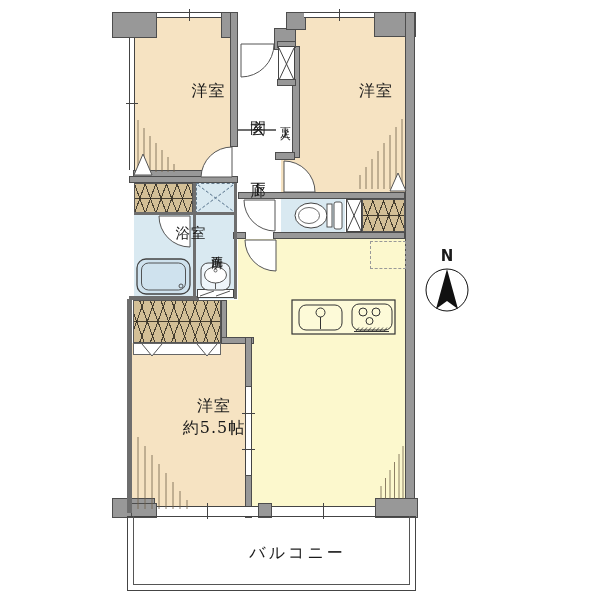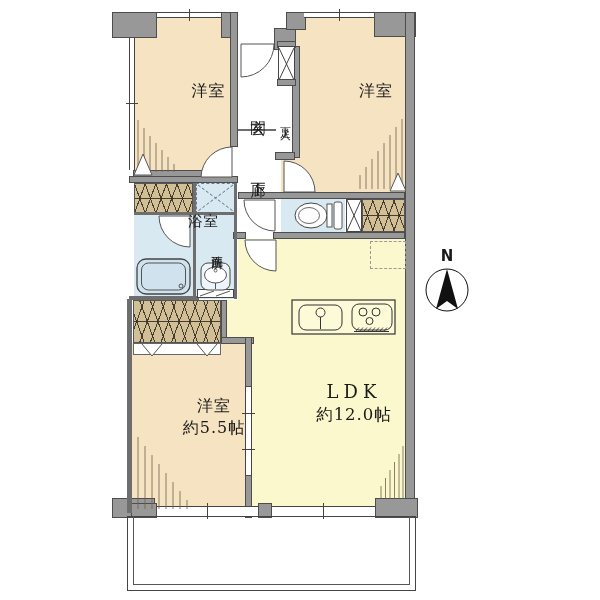--- a/index.html
+++ b/index.html
@@ -212,29 +212,26 @@
   <div class="lbl f16" style="left:134px;top:80px;width:97px;">
     <div>洋室</div>
   </div>
   <div class="lbl f16" style="left:294px;top:80px;width:112px;">
     <div>洋室</div>
   </div>
   <div class="lbl f16" style="left:132px;top:395px;width:112px;">
     <div>洋室</div>
     <div>約5.5帖</div>
   </div>
-  <div class="lbl" style="left:250px;top:380px;width:156px;">
-    <div style="font-size:18px;letter-spacing:5px;">LDK</div>
-    <div style="font-size:16.5px;">約12.0帖</div>
-  </div>
   <div class="vlbl f15" style="left:243px;top:85px;height:48px;width:24px;">玄関</div>
   <div class="vlbl f11" style="left:277px;top:88px;height:64px;width:16px;">下足入</div>
   <div class="vlbl f15" style="left:245px;top:147px;height:48px;width:22px;">廊下</div>
-  <div class="lbl" style="left:137px;top:212px;width:56px;font-size:14.5px;text-align:right;">浴室</div>
+  <div class="lbl" style="left:137px;top:224px;width:56px;font-size:14.5px;">浴室</div>
   <div class="vlbl f12" style="left:207px;top:217px;height:62px;width:17px;">洗面所</div>
+  <div class="lbl" style="left:128px;top:542px;width:287px;font-size:16px;letter-spacing:3px;">バルコニー</div>
 
   <div class="abs" style="left:424px;top:247px;width:46px;height:80px;text-align:center;">
     <div style="font-size:15px;font-weight:bold;font-family:'DejaVu Sans','Liberation Sans',sans-serif;">N</div>
     <svg width="46" height="50" viewBox="0 0 46 50" style="position:static;">
       <circle cx="23" cy="25" r="21" fill="none" stroke="#111" stroke-width="1"></circle>
       <path d="M23,4 L34,44 L23,36 L12,44 Z" fill="#111"></path>
     </svg>
   </div>
 
 </div>

